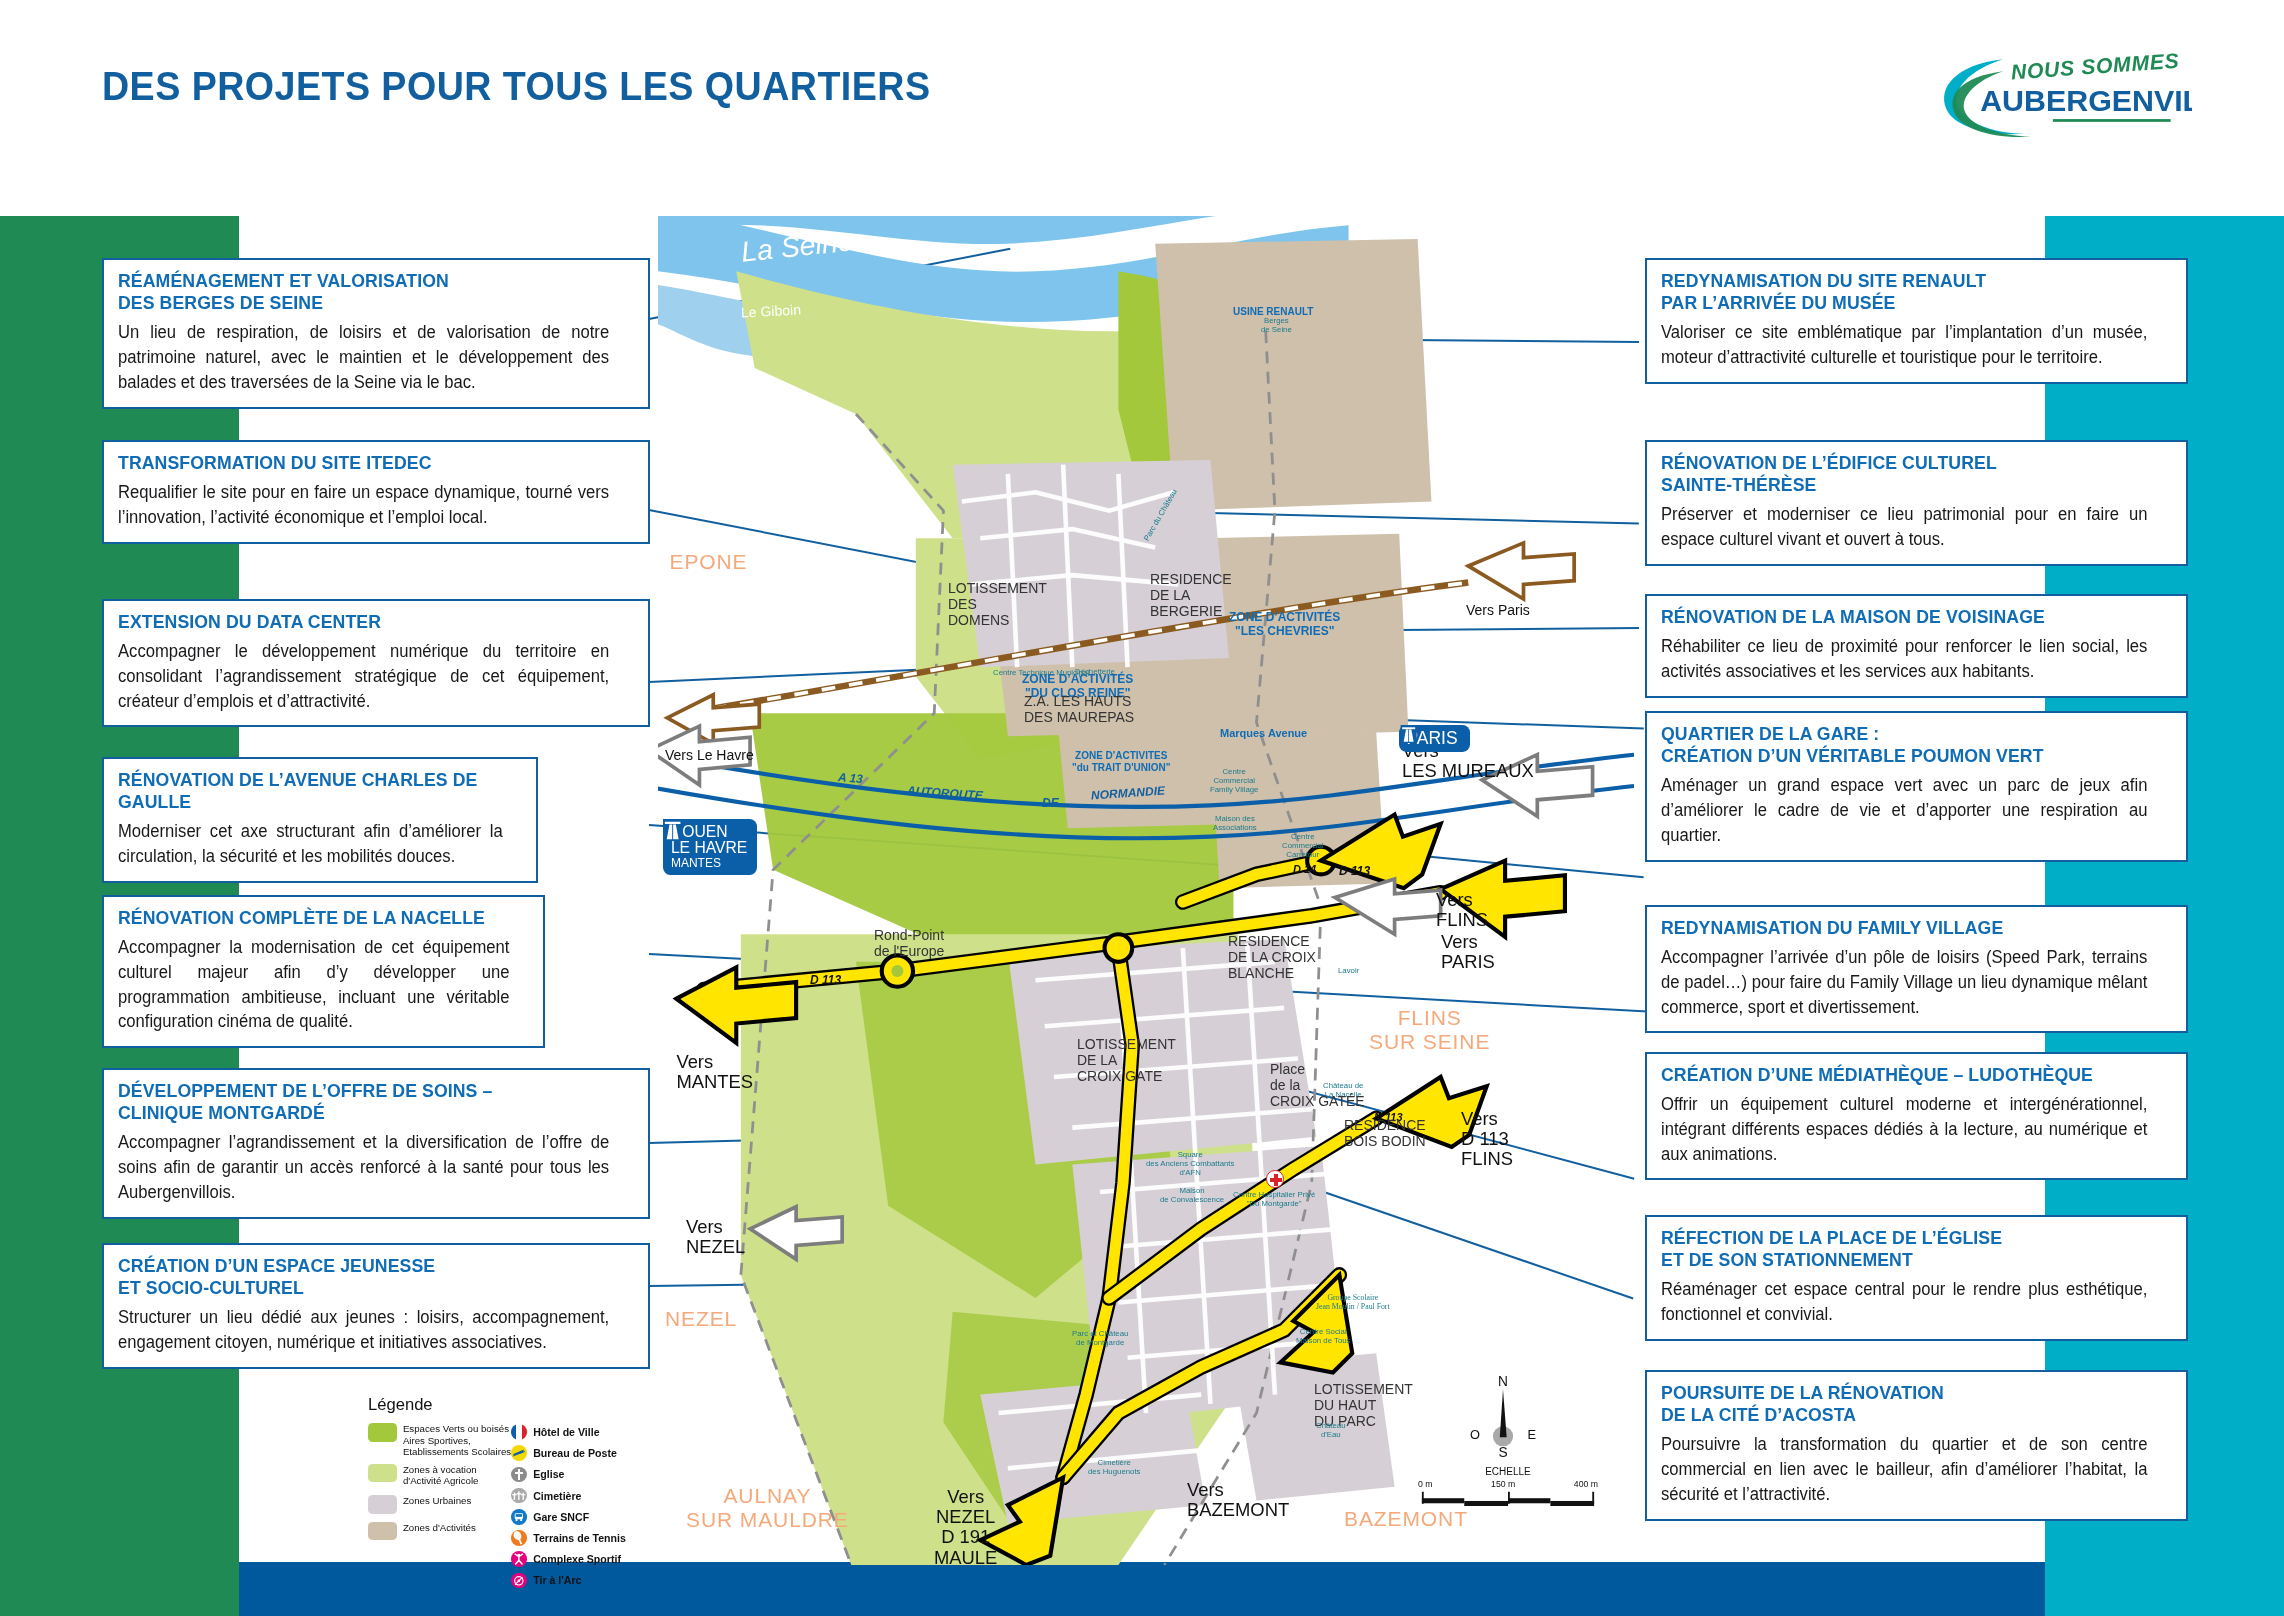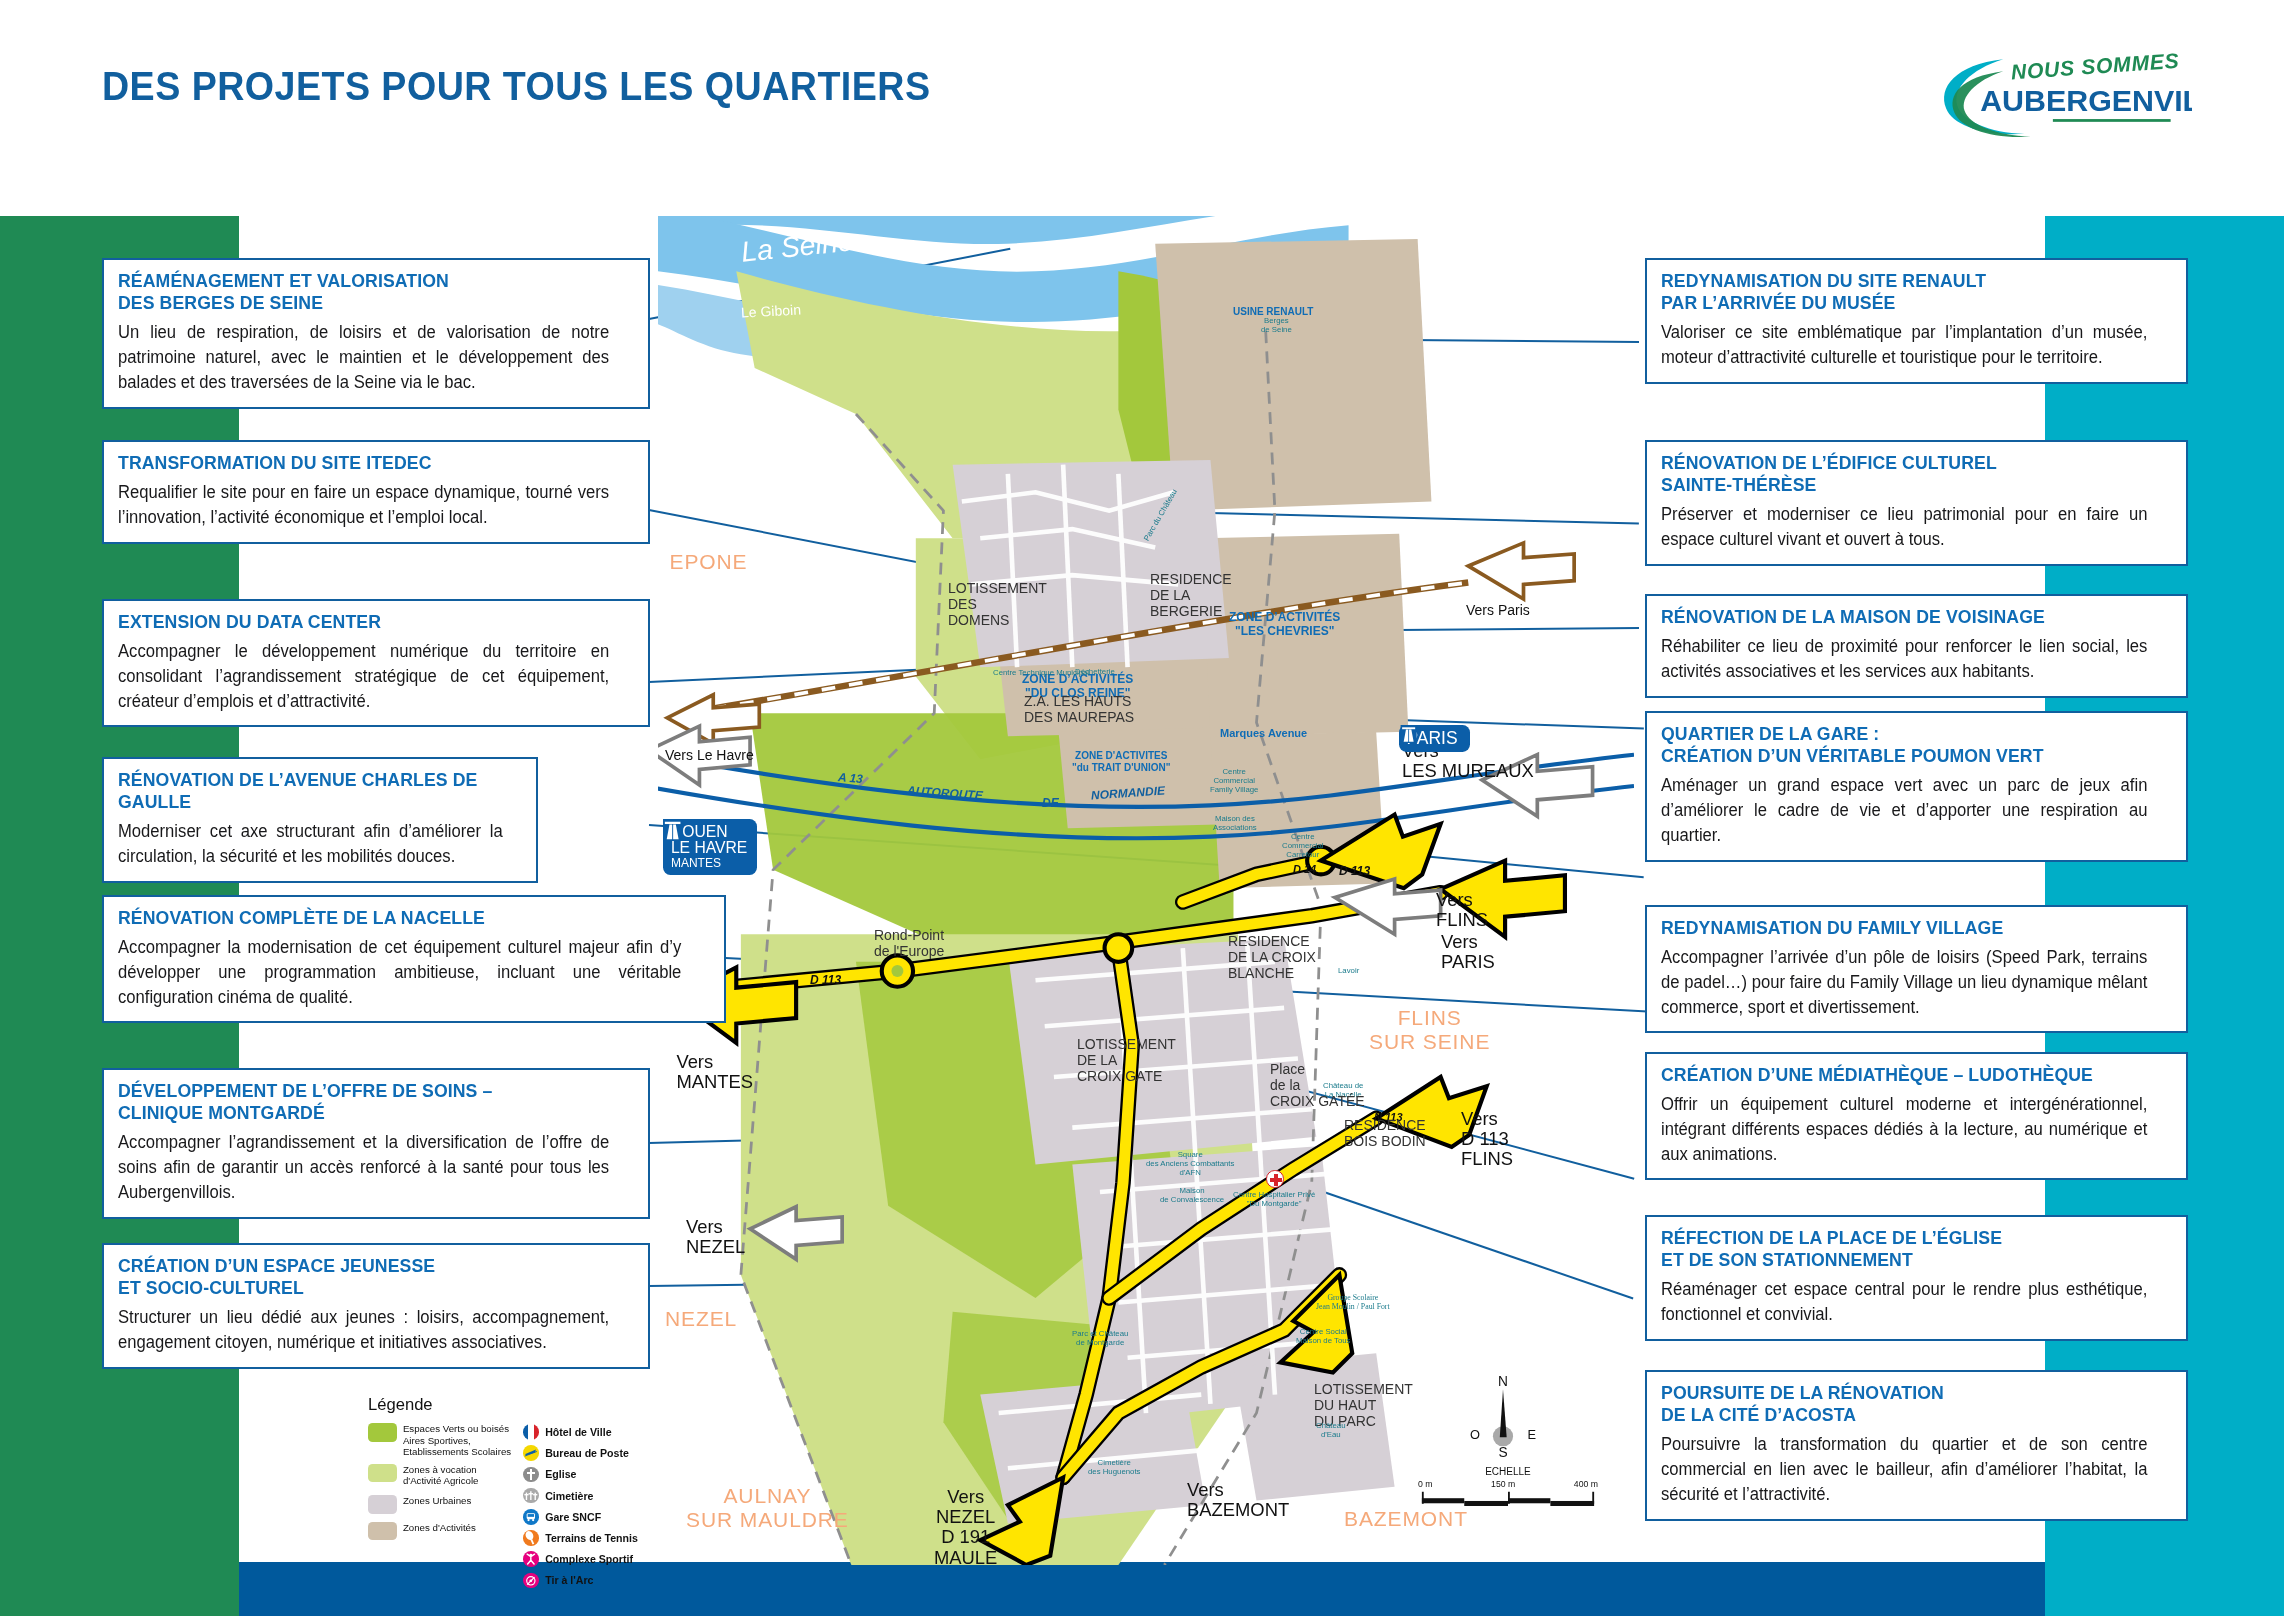--- a/index.html
+++ b/index.html
@@ -66,21 +66,21 @@
 
   
   .shield{ position:absolute; background:#0b5ea8; border-radius:7.4px; color:#fff;
            display:flex; align-items:center; gap:6.4px; padding:4.6px 10px 5.5px 8.3px;}
   .shield .sh-txt{ font-size:15.7px; line-height:1.05;}
   .shield .sh-txt .sm{ font-size:12px; display:block;}
 
   
   #legend { position:absolute; left:368px; top:1395px; width:295px; height:161px;}
   #legend .lg-title{ font-size:16.6px; color:#111; margin-bottom:8.3px;}
-  .lg-cols{ display:flex; gap:12px;}
+  .lg-cols{ display:flex; gap:0;}
   .lg-col{ }
   .lg-row{ display:flex; align-items:flex-start; gap:6.4px; margin-bottom:6.4px;}
   .lg-swatch{ width:28.5px; height:18.4px; border-radius:4.6px; flex:0 0 auto;}
   .lg-text{ font-size:9.7px; color:#111; line-height:1.18;}
   .lg-icon{ width:15.7px; height:15.7px; border-radius:50%; flex:0 0 auto; position:relative; overflow:hidden;}
   .lg-row2{ display:flex; align-items:center; gap:6.4px; margin-bottom:5.5px;}
   .lg-text2{ font-size:10.6px; color:#111;font-weight:bold;}
 
   
   #compass{ position:absolute; left:1464px; top:1374px; width:78px; height:87px;}
@@ -544,21 +544,21 @@
 <div class="callout col-left" style="left:102px; top:599px; width:548px;">
   <div class="c-title">EXTENSION DU DATA CENTER</div>
   <div class="c-body">Accompagner le développement numérique du territoire en consolidant l’agrandissement stratégique de cet équipement, créateur d’emplois et d’attractivité.</div>
 </div>
 
 <div class="callout col-left" style="left:102px; top:757px; width:436px;">
   <div class="c-title">RÉNOVATION DE L’AVENUE CHARLES DE GAULLE</div>
   <div class="c-body">Moderniser cet axe structurant afin d’améliorer la circulation, la sécurité et les mobilités douces.</div>
 </div>
 
-<div class="callout col-left" style="left:102px; top:895px; width:624px;">
+<div class="callout col-left" style="left:102px; top:895px; width:443px;">
   <div class="c-title">RÉNOVATION COMPLÈTE DE LA NACELLE</div>
   <div class="c-body">Accompagner la modernisation de cet équipement culturel majeur afin d’y développer une programmation ambitieuse, incluant une véritable configuration cinéma de qualité.</div>
 </div>
 
 <div class="callout col-left" style="left:102px; top:1068px; width:548px;">
   <div class="c-title" style="white-space: pre-line;">DÉVELOPPEMENT DE L’OFFRE DE SOINS –
 CLINIQUE MONTGARDÉ</div>
   <div class="c-body">Accompagner l’agrandissement et la diversification de l’offre de soins afin de garantir un accès renforcé à la santé pour tous les Aubergenvillois.</div>
 </div>
 

